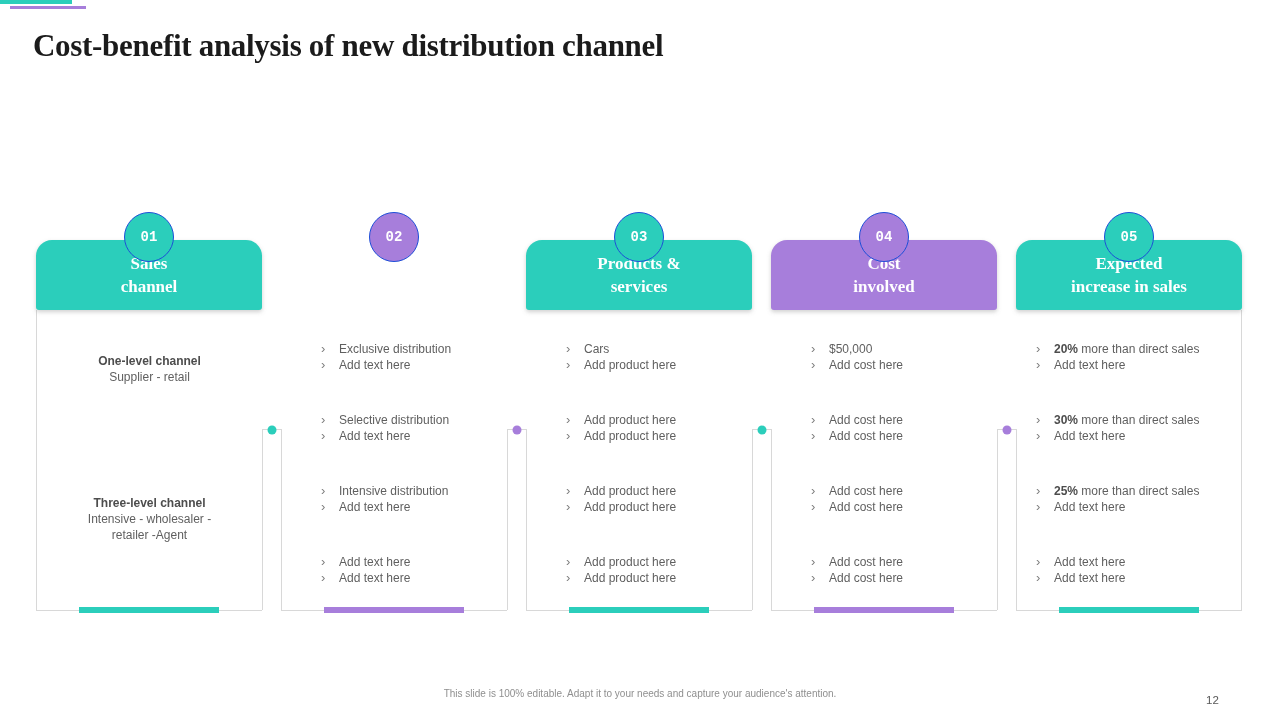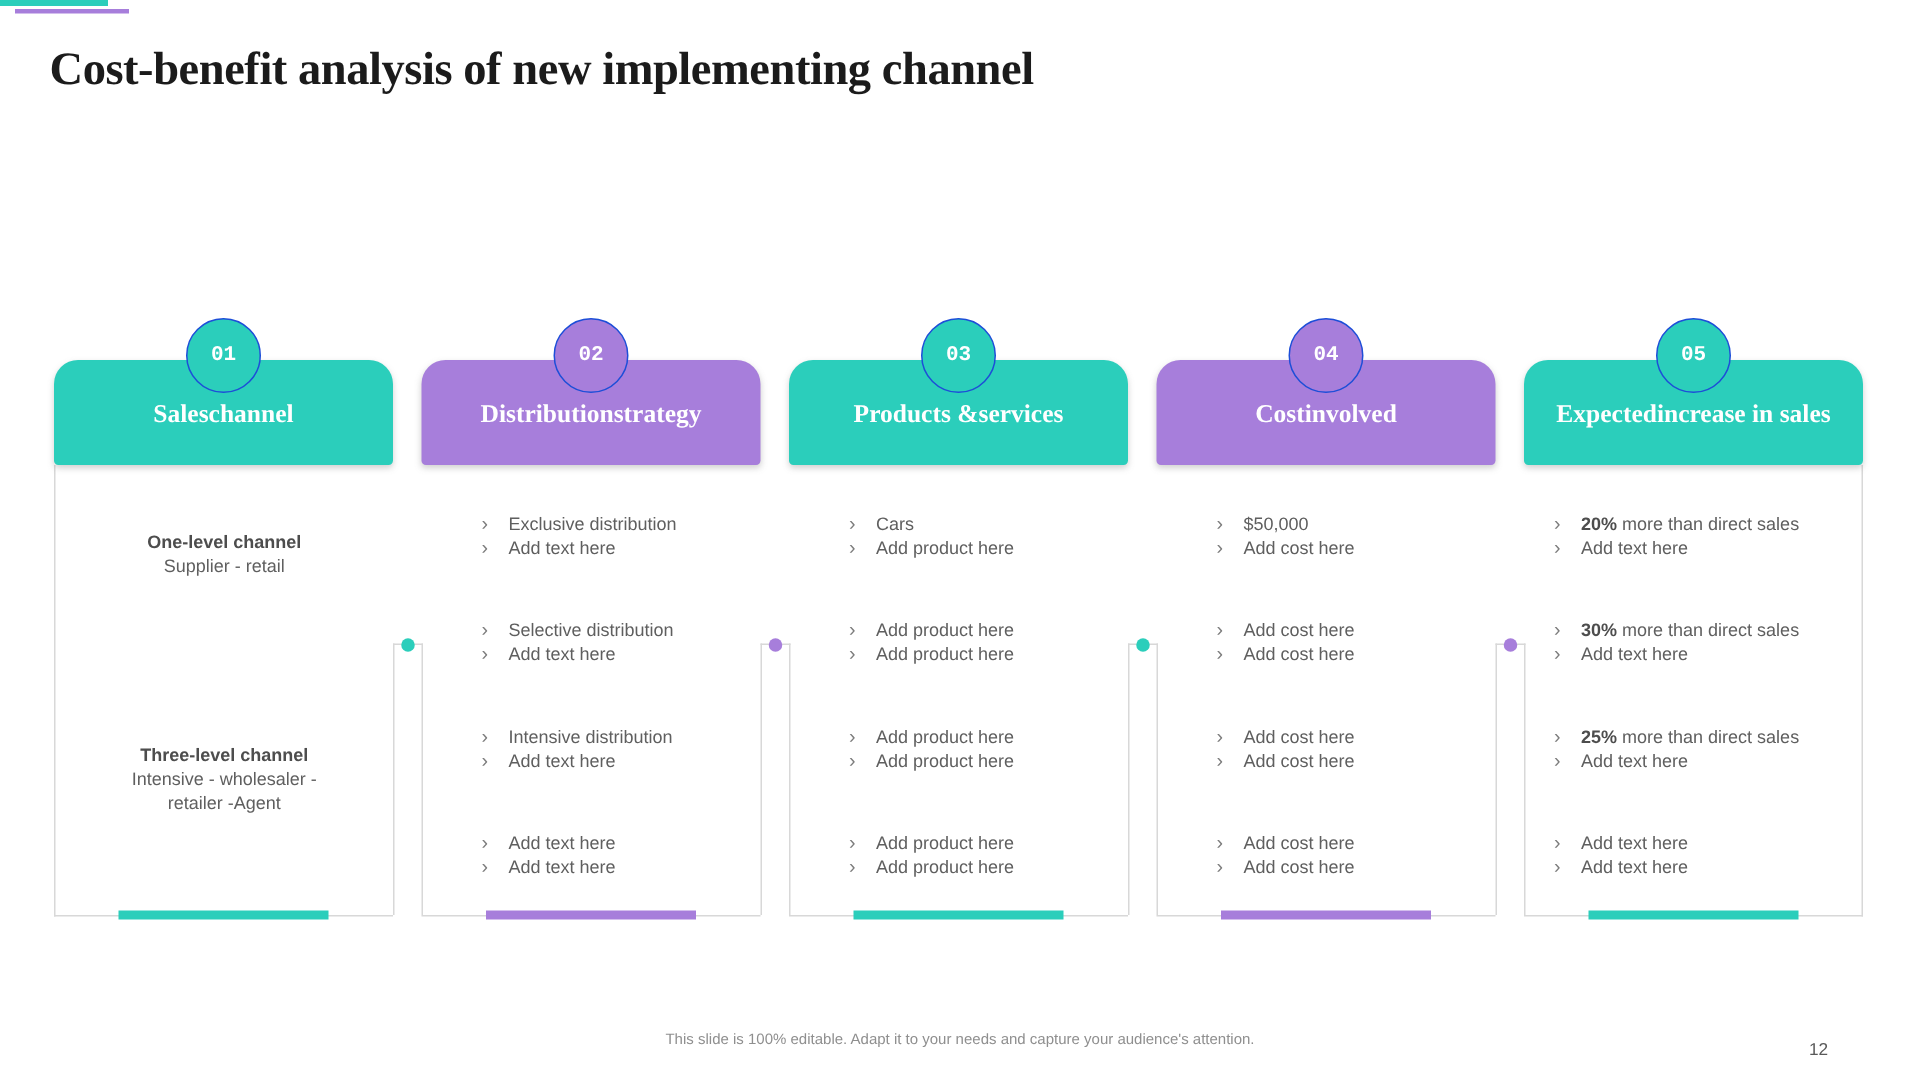--- a/index.html
+++ b/index.html
@@ -9,21 +9,21 @@
   .deco-purple{position:absolute;left:10px;top:6px;width:76px;height:3px;background:var(--purple);}
   .title{position:absolute;left:33px;top:28px;font-family:"Liberation Serif",serif;
          font-weight:bold;font-size:31px;color:#1b1b1b;letter-spacing:-0.3px;}
   .subtitle{position:absolute;left:33px;top:84px;width:1130px;font-size:9.5px;color:#8f8f8f;}
   .column{position:absolute;top:196px;width:226px;height:420px;}
   .circle{position:absolute;top:16px;left:50%;transform:translateX(-50%);width:50px;height:50px;
           border-radius:50%;border:1px solid #1d4ed8;box-sizing:border-box;z-index:3;
           display:flex;align-items:center;justify-content:center;color:#fff;
           font-family:Liberation Mono, monospace;font-weight:bold;font-size:14px;}
   .header{position:absolute;top:44px;left:0;right:0;height:70px;border-radius:16px 16px 3px 3px;
-          z-index:2;display:flex;flex-direction:row;align-items:center;justify-content:center;
+          z-index:2;display:flex;flex-direction:column;align-items:center;justify-content:center;
           color:#fff;font-family:"Liberation Serif",serif;font-weight:bold;font-size:17px;
           line-height:23px;box-shadow:0 2px 4px rgba(120,120,120,0.35);}
   .box{position:absolute;top:114px;left:0;right:0;height:300px;border-bottom:1px solid var(--border);}
   .box.left-edge{border-left:1px solid var(--border);}
   .box.right-edge{border-right:1px solid var(--border);}
   .bar{position:absolute;top:411px;left:50%;transform:translateX(-50%);width:140px;height:6px;z-index:2;}
   .row{position:absolute;left:0;right:0;}
   .r0{top:31px}.r1{top:102px}.r2{top:173px}.r3{top:244px}
   .center{text-align:center;color:#5f5f5f;font-size:12px;line-height:16px;padding:0 8px;}
   .rt{font-weight:bold;color:#4d4d4d;margin-top:12px;}
@@ -42,21 +42,21 @@
   .pagenum{position:absolute;top:694px;left:1206px;width:40px;font-size:11.5px;color:#595959;}
 </style>
 </head>
 <body>
 
 <div class="slide">
 
   <div class="deco-teal"></div>
   <div class="deco-purple"></div>
 
-  <div class="title">Cost-benefit analysis of new implementing channel</div>
+  <div class="title">Cost-benefit analysis of new distribution channel</div>
 
   <div class="column" style="left:36px">
     <div class="circle bg-teal">
       <span>01</span>
     </div>
     <div class="header bg-teal">
       <div>Sales</div>
       <div>channel</div>
     </div>
     <div class="box left-edge">
@@ -71,24 +71,20 @@
         <div class="rl">retailer -Agent</div>
       </div>
     </div>
     <div class="bar bg-teal"></div>
   </div>
 
   <div class="column" style="left:281px">
     <div class="circle bg-purple">
       <span>02</span>
     </div>
-    <div class="header bg-purple">
-      <div>Distribution</div>
-      <div>strategy</div>
-    </div>
     <div class="box">
       <div class="row r0">
         <div class="bi">
             <span class="ch">›</span>
             <span class="bt"><b></b><span>Exclusive distribution</span></span>
           </div>
         <div class="bi">
             <span class="ch">›</span>
             <span class="bt"><b></b><span>Add text here</span></span>
           </div>

